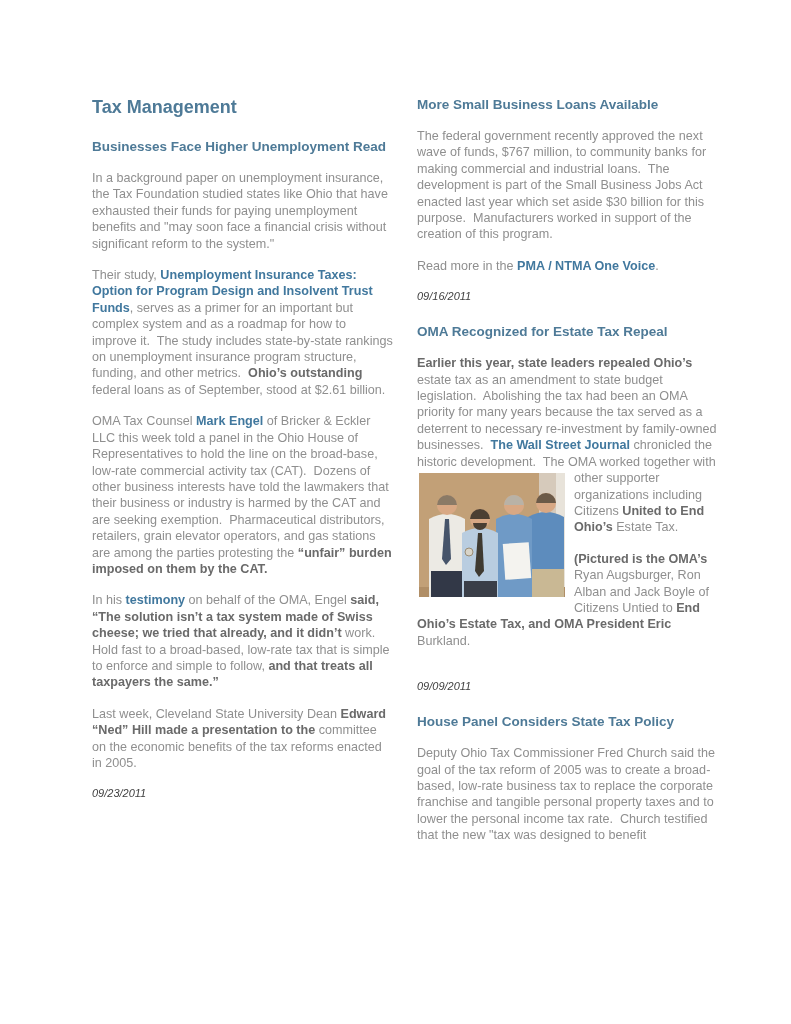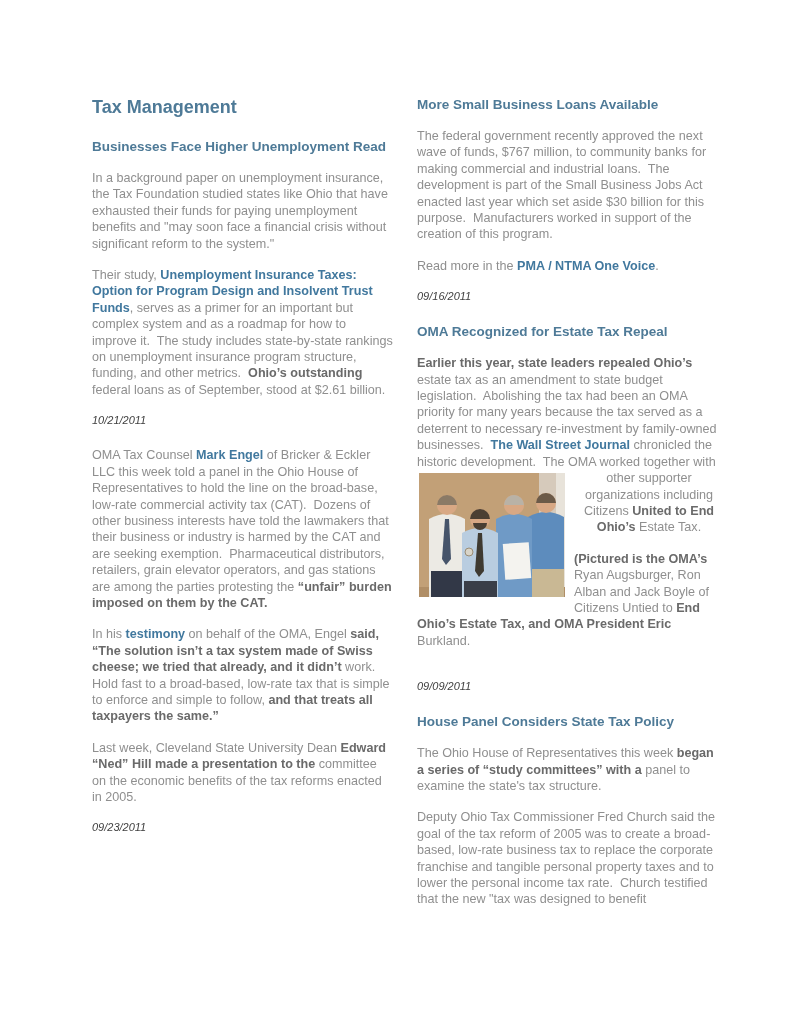--- a/index.html
+++ b/index.html
@@ -46,40 +46,39 @@
     font-size: 11px;
     font-style: italic;
     color: #404040;
     margin: 16px 0 21px 0;
   }
   b.bold { color: #6a6a6a; font-weight: bold; }
   a.link { color: #41789e; font-weight: bold; text-decoration: none; cursor: pointer; }
 
   .tight-bottom { margin-bottom: 0; }
   .wrapblock { overflow: hidden; margin: 0 0 15px 0; }
-  .wrapblock .para:first-of-type { margin-top: 0; text-align: center; }
+  .wrapblock .para:first-of-type { margin-top: 0; }
   .photo {
     float: left;
     width: 146px;
     height: 124px;
     margin: 3px 9px 4px 2px;
     display: block;
     line-height: 0;
   }
 </style>
 </head>
 <body>
 
 <div class="page">
   <div class="col col-left">
     <h1 class="title">Tax Management</h1>
   <h2 class="heading">Businesses Face Higher Unemployment Read</h2>
       <p class="para"><span>In a background paper on unemployment insurance, the Tax Foundation studied states like Ohio that have exhausted their funds for paying unemployment benefits and "may soon face a financial crisis without significant reform to the system."</span></p>
       <p class="para"><span>Their study, </span><a class="link" href="#">Unemployment Insurance Taxes: Option for Program Design and Insolvent Trust Funds</a><span>, serves as a primer for an important but complex system and as a roadmap for how to improve it.  The study includes state-by-state rankings on unemployment insurance program structure, funding, and other metrics.  </span><b class="bold">Ohio’s outstanding</b><span> federal loans as of September, stood at $2.61 billion.</span></p>
-      <p class="date">10/21/2011</p>
       <p class="para"><span>OMA Tax Counsel </span><a class="link" href="#">Mark Engel</a><span> of Bricker &amp; Eckler LLC this week told a panel in the Ohio House of Representatives to hold the line on the broad-base, low-rate commercial activity tax (CAT).  Dozens of other business interests have told the lawmakers that their business or industry is harmed by the CAT and are seeking exemption.  Pharmaceutical distributors, retailers, grain elevator operators, and gas stations are among the parties protesting the </span><b class="bold">“unfair” burden imposed on them by the CAT.</b></p>
       <p class="para"><span>In his </span><a class="link" href="#">testimony</a><span> on behalf of the OMA, Engel </span><b class="bold">said, “The solution isn’t a tax system made of Swiss cheese; we tried that already, and it didn’t</b><span> work.   Hold fast to a broad-based, low-rate tax that is simple to enforce and simple to follow, </span><b class="bold">and that treats all taxpayers the same.”</b></p>
       <p class="para"><span>Last week, Cleveland State University Dean </span><b class="bold">Edward “Ned” Hill made a presentation to the</b><span> committee on the economic benefits of the tax reforms enacted in 2005.</span></p>
       <p class="date">09/23/2011</p>
     </div>
   <div class="col col-right">
       <h2 class="heading">More Small Business Loans Available</h2>
       <p class="para"><span>The federal government recently approved the next wave of funds, $767 million, to community banks for making commercial and industrial loans.  The development is part of the Small Business Jobs Act enacted last year which set aside $30 billion for this purpose.  Manufacturers worked in support of the creation of this program.</span></p>
       <p class="para"><span>Read more in the </span><a class="link" href="#">PMA / NTMA One Voice</a><span>.</span></p>
       <p class="date">09/16/2011</p>
@@ -110,16 +109,15 @@
             <circle cx="61" cy="46" r="10" fill="#d8a884"></circle>
             <path d="M51,46 a10,10 0 0 1 20,0 z" fill="#4a3f33"></path>
             <path d="M54,50 a7,7 0 0 0 14,0 z" fill="#4a3f33"></path>
             <circle cx="50" cy="79" r="4" fill="#d8d4c8" stroke="#9a8c74"></circle>
           </svg></span>
         <p class="para"><span>other supporter organizations including Citizens </span><b class="bold">United to End Ohio’s</b><span> Estate Tax.</span></p>
         <p class="para"><b class="bold">(Pictured is the OMA’s</b><span> Ryan Augsburger, Ron Alban and Jack Boyle of Citizens Untied to </span><b class="bold">End Ohio’s Estate Tax, and OMA President Eric</b><span> Burkland.</span></p>
       </div>
       <p class="date">09/09/2011</p>
       <h2 class="heading">House Panel Considers State Tax Policy</h2>
-      <p class="para"><span>The Ohio House of Representatives this week </span><b class="bold">began a series of “study committees” with a</b><span> panel to examine the state's tax structure.</span></p>
       <p class="para"><span>Deputy Ohio Tax Commissioner Fred Church said the goal of the tax reform of 2005 was to create a broad-based, low-rate business tax to replace the corporate franchise and tangible personal property taxes and to lower the personal income tax rate.  Church testified that the new "tax was designed to benefit</span></p>
     </div>
 </div>
 
 </body></html>

